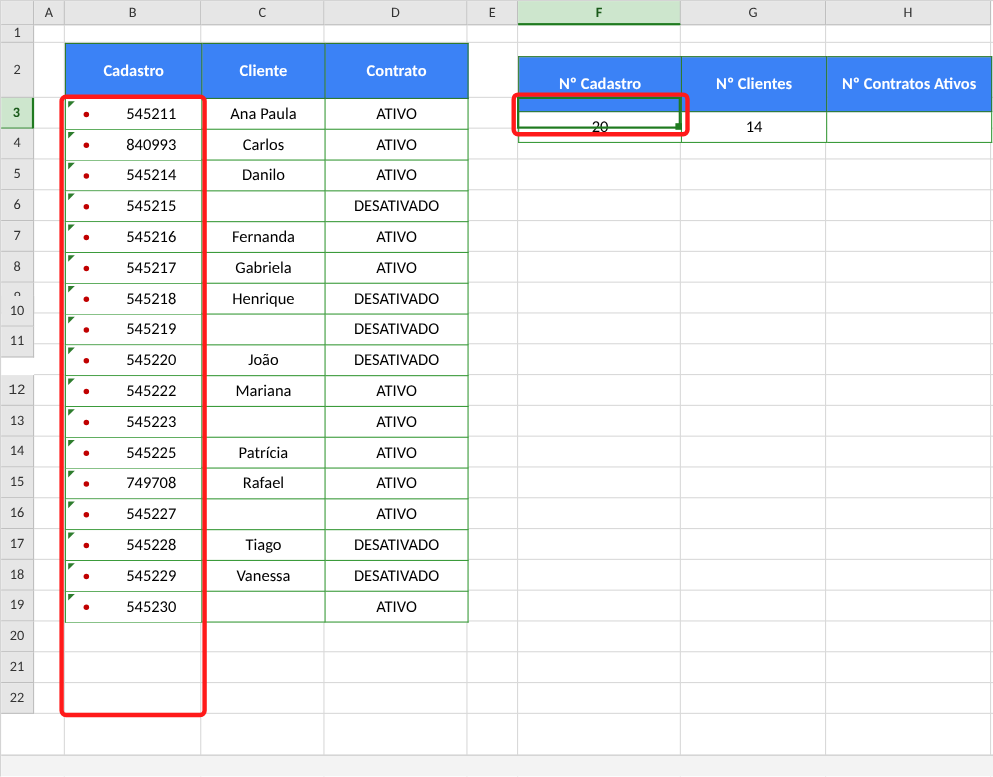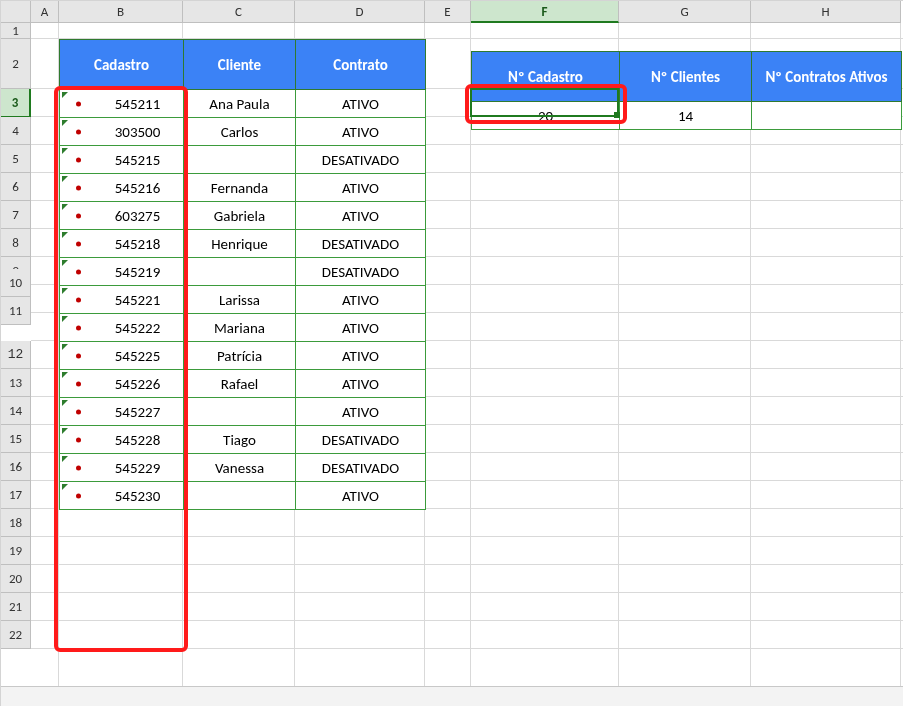--- a/index.html
+++ b/index.html
@@ -215,66 +215,76 @@
           <th>Contrato</th>
         </tr>
       </thead>
       <tbody id="lt-body">
           <tr>
             <td class="cad-cell"><span class="tri"></span><span class="dot"></span><span>545211</span></td>
             <td>Ana Paula</td>
             <td>ATIVO</td>
           </tr>
           <tr>
-            <td class="cad-cell"><span class="tri"></span><span class="dot"></span><span>303500</span></td>
+            <td class="cad-cell"><span class="tri"></span><span class="dot"></span><span>840993</span></td>
             <td>Carlos</td>
+            <td>ATIVO</td>
+          </tr>
+          <tr>
+            <td class="cad-cell"><span class="tri"></span><span class="dot"></span><span>545214</span></td>
+            <td>Danilo</td>
             <td>ATIVO</td>
           </tr>
           <tr>
             <td class="cad-cell"><span class="tri"></span><span class="dot"></span><span>545215</span></td>
             <td></td>
             <td>DESATIVADO</td>
           </tr>
           <tr>
             <td class="cad-cell"><span class="tri"></span><span class="dot"></span><span>545216</span></td>
             <td>Fernanda</td>
             <td>ATIVO</td>
           </tr>
           <tr>
-            <td class="cad-cell"><span class="tri"></span><span class="dot"></span><span>603275</span></td>
+            <td class="cad-cell"><span class="tri"></span><span class="dot"></span><span>545217</span></td>
             <td>Gabriela</td>
             <td>ATIVO</td>
           </tr>
           <tr>
             <td class="cad-cell"><span class="tri"></span><span class="dot"></span><span>545218</span></td>
             <td>Henrique</td>
             <td>DESATIVADO</td>
           </tr>
           <tr>
             <td class="cad-cell"><span class="tri"></span><span class="dot"></span><span>545219</span></td>
             <td></td>
             <td>DESATIVADO</td>
           </tr>
           <tr>
-            <td class="cad-cell"><span class="tri"></span><span class="dot"></span><span>545221</span></td>
-            <td>Larissa</td>
-            <td>ATIVO</td>
+            <td class="cad-cell"><span class="tri"></span><span class="dot"></span><span>545220</span></td>
+            <td>João</td>
+            <td>DESATIVADO</td>
           </tr>
           <tr>
             <td class="cad-cell"><span class="tri"></span><span class="dot"></span><span>545222</span></td>
             <td>Mariana</td>
             <td>ATIVO</td>
           </tr>
           <tr>
+            <td class="cad-cell"><span class="tri"></span><span class="dot"></span><span>545223</span></td>
+            <td></td>
+            <td>ATIVO</td>
+          </tr>
+          <tr>
             <td class="cad-cell"><span class="tri"></span><span class="dot"></span><span>545225</span></td>
             <td>Patrícia</td>
             <td>ATIVO</td>
           </tr>
           <tr>
-            <td class="cad-cell"><span class="tri"></span><span class="dot"></span><span>545226</span></td>
+            <td class="cad-cell"><span class="tri"></span><span class="dot"></span><span>749708</span></td>
             <td>Rafael</td>
             <td>ATIVO</td>
           </tr>
           <tr>
             <td class="cad-cell"><span class="tri"></span><span class="dot"></span><span>545227</span></td>
             <td></td>
             <td>ATIVO</td>
           </tr>
           <tr>
             <td class="cad-cell"><span class="tri"></span><span class="dot"></span><span>545228</span></td>

